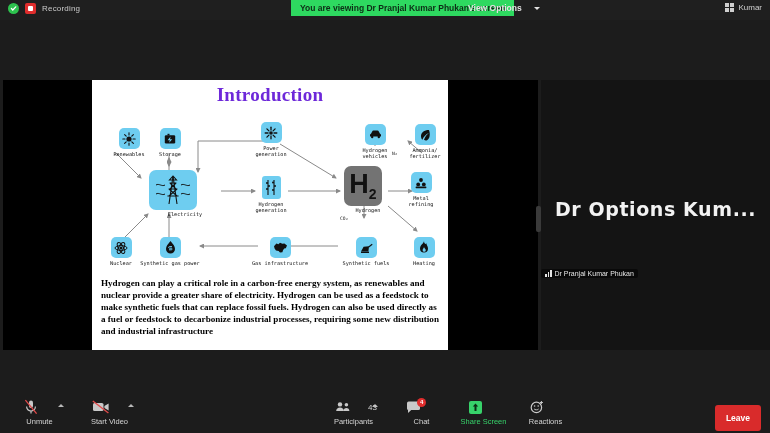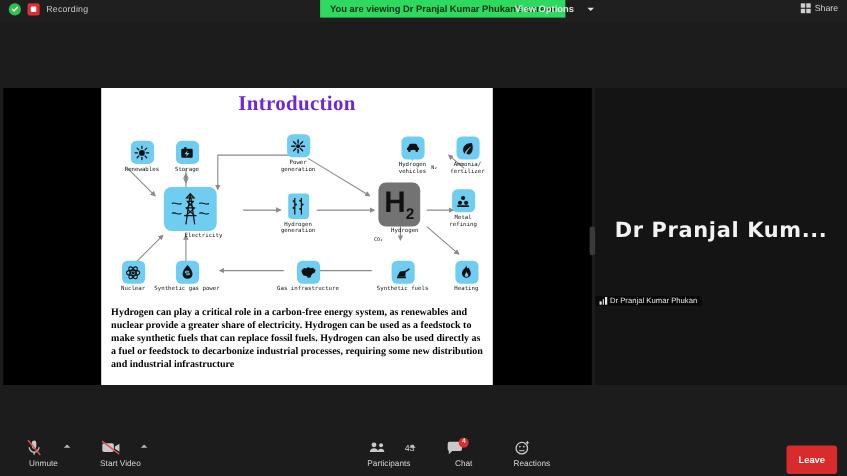--- a/index.html
+++ b/index.html
@@ -126,21 +126,21 @@
     <span class="caret"></span>
   </div>
 
   <div class="tb-right">
     <span class="gridico">
       <span></span>
         <span></span>
         <span></span>
         <span></span>
     </span>
-    <span class="lbl">Share</span>
+    <span class="lbl">Kumar</span>
   </div>
 </div>
 
 <div class="sharearea">
   <div class="slide">
     <div class="slide-title">Introduction</div>
 
     <div class="diagram">
       <svg width="356" height="185" style="position:absolute;left:0;top:0">
         <defs>
@@ -349,21 +349,21 @@
 
       <span class="tinylbl" style="left:300px;top:45px;">N₂</span>
       <span class="tinylbl" style="left:248px;top:110px;">CO₂</span>
     </div>
 
     <div class="para">Hydrogen can play a critical role in a carbon-free energy system, as renewables and nuclear provide a greater share of electricity. Hydrogen can be used as a feedstock to make synthetic fuels that can replace fossil fuels. Hydrogen can also be used directly as a fuel or feedstock to decarbonize industrial processes, requiring some new distribution and industrial infrastructure</div>
   </div>
 </div>
 
 <div class="speakerpanel">
-  <div class="speakername">Dr Pranjal Kum...</div>
+  <div class="speakername">Dr Options Kum...</div>
 </div>
 <div class="namechip">
   <span class="bars">
       <i></i>
       <i></i>
       <i></i>
     </span>
   <span class="lbl">Dr Pranjal Kumar Phukan</span>
 </div>
 <div class="draghandle"></div>
@@ -415,20 +415,30 @@
     <div class="titem" style="margin-left:8px;">
       <span class="ticon">
         <svg width="15" height="13" viewBox="0 0 15 13">
           <path d="M1 2.2A1.6 1.6 0 012.6.6h9.8A1.6 1.6 0 0114 2.2v5.2a1.6 1.6 0 01-1.6 1.6H5.2L2 12V9H2.6A1.6 1.6 0 011 7.4z" fill="#c9c9c9"></path>
         </svg>
       </span>
       <span class="badge">4</span>
       <span class="tlbl">Chat</span>
     </div>
 
+    <div class="titem" style="margin-left:8px;">
+      <span class="ticon">
+        <span class="sharebox">
+          <svg width="7" height="9" viewBox="0 0 7 9">
+              <path d="M3.5.6L6.2 3.6H4.5V8h-2V3.6H.8z" fill="#0d2d16"></path>
+            </svg>
+        </span>
+      </span>
+      <span class="tlbl green">Share Screen</span>
+    </div>
 
     <div class="titem" style="margin-left:8px;">
       <span class="ticon">
         <svg width="14" height="14" viewBox="0 0 14 14">
           <circle cx="6.4" cy="7.4" r="5.2" stroke="#c9c9c9" stroke-width="1.2" fill="none"></circle>
           <circle cx="4.6" cy="6" r=".8" fill="#c9c9c9"></circle>
             <circle cx="8.2" cy="6" r=".8" fill="#c9c9c9"></circle>
           <path d="M4.2 9c.6 1.1 3.8 1.1 4.4 0" stroke="#c9c9c9" stroke-width="1" fill="none"></path>
           <path d="M11.4 1v3M9.9 2.5h3" stroke="#c9c9c9" stroke-width="1"></path>
         </svg>

